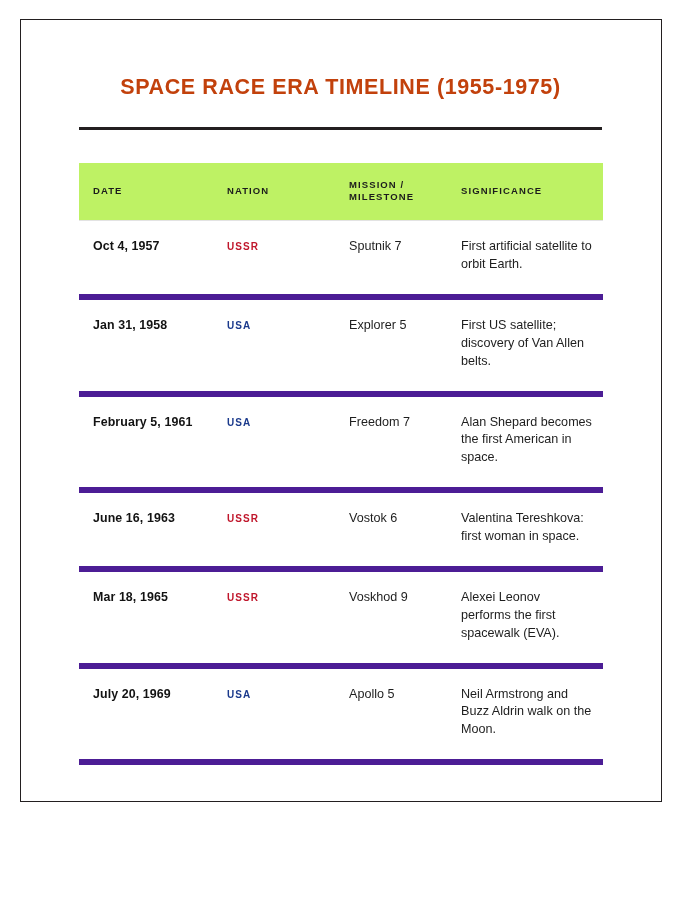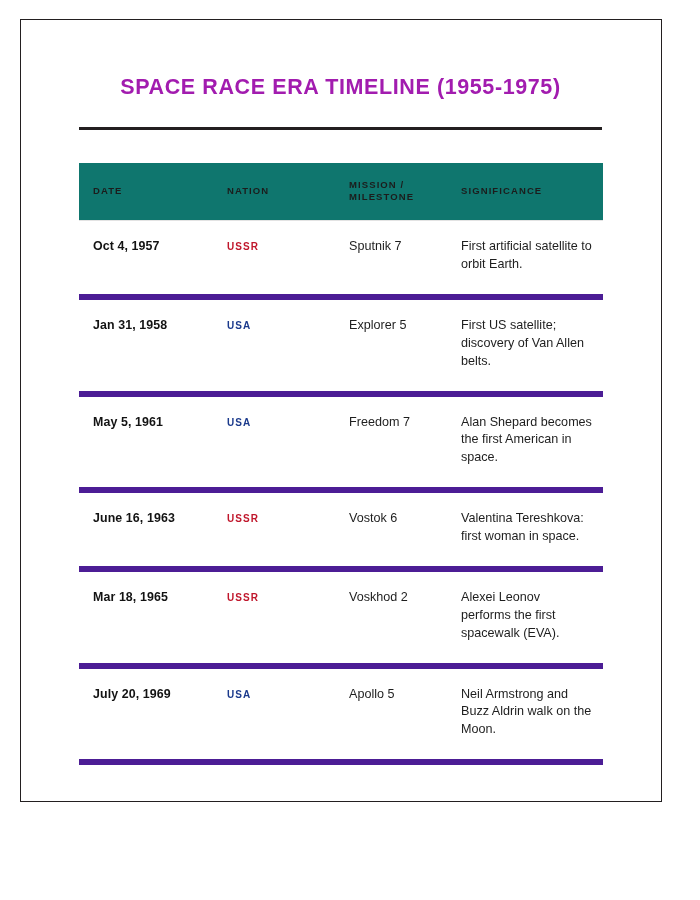--- a/index.html
+++ b/index.html
@@ -38,21 +38,21 @@
 
   
   .doc-title {
     margin: 0;
     padding: 52px 30px 0 30px;
     font-size: 21.5px;
     font-weight: bold;
     line-height: 1.42;
     letter-spacing: 0.6px;
     text-align: center;
-    color: #a21caf;
+    color: #c2410c;
     text-transform: uppercase;
   }
 
   .title-rule {
     margin: 24px 58px 0 58px;
     height: 3px;
     background: #231f20;
   }
 
   
@@ -60,21 +60,21 @@
     margin: 33px 58px 0 58px;
   }
 
   table.timeline-table {
     width: 100%;
     border-collapse: collapse;
     table-layout: fixed;
   }
 
   table.timeline-table thead tr {
-    background: #0f766e;
+    background: #bef264;
   }
 
   table.timeline-table th {
     text-align: left;
     vertical-align: middle;
     font-size: 9.5px;
     font-weight: bold;
     letter-spacing: 1.1px;
     color: #1c1c1c;
     text-transform: uppercase;
@@ -152,35 +152,35 @@
               <td class="cell-mission">Sputnik 7</td>
               <td class="cell-signif">First artificial satellite to orbit Earth.</td>
             </tr>
             <tr>
               <td><span class="cell-date">Jan 31, 1958</span></td>
               <td><span class="cell-nation nation-usa">USA</span></td>
               <td class="cell-mission">Explorer 5</td>
               <td class="cell-signif">First US satellite; discovery of Van Allen belts.</td>
             </tr>
             <tr>
-              <td><span class="cell-date">May 5, 1961</span></td>
+              <td><span class="cell-date">February 5, 1961</span></td>
               <td><span class="cell-nation nation-usa">USA</span></td>
               <td class="cell-mission">Freedom 7</td>
               <td class="cell-signif">Alan Shepard becomes the first American in space.</td>
             </tr>
             <tr>
               <td><span class="cell-date">June 16, 1963</span></td>
               <td><span class="cell-nation nation-ussr">USSR</span></td>
               <td class="cell-mission">Vostok 6</td>
               <td class="cell-signif">Valentina Tereshkova: first woman in space.</td>
             </tr>
             <tr>
               <td><span class="cell-date">Mar 18, 1965</span></td>
               <td><span class="cell-nation nation-ussr">USSR</span></td>
-              <td class="cell-mission">Voskhod 2</td>
+              <td class="cell-mission">Voskhod 9</td>
               <td class="cell-signif">Alexei Leonov performs the first spacewalk (EVA).</td>
             </tr>
             <tr>
               <td><span class="cell-date">July 20, 1969</span></td>
               <td><span class="cell-nation nation-usa">USA</span></td>
               <td class="cell-mission">Apollo 5</td>
               <td class="cell-signif">Neil Armstrong and Buzz Aldrin walk on the Moon.</td>
             </tr>
           </tbody>
       </table>

